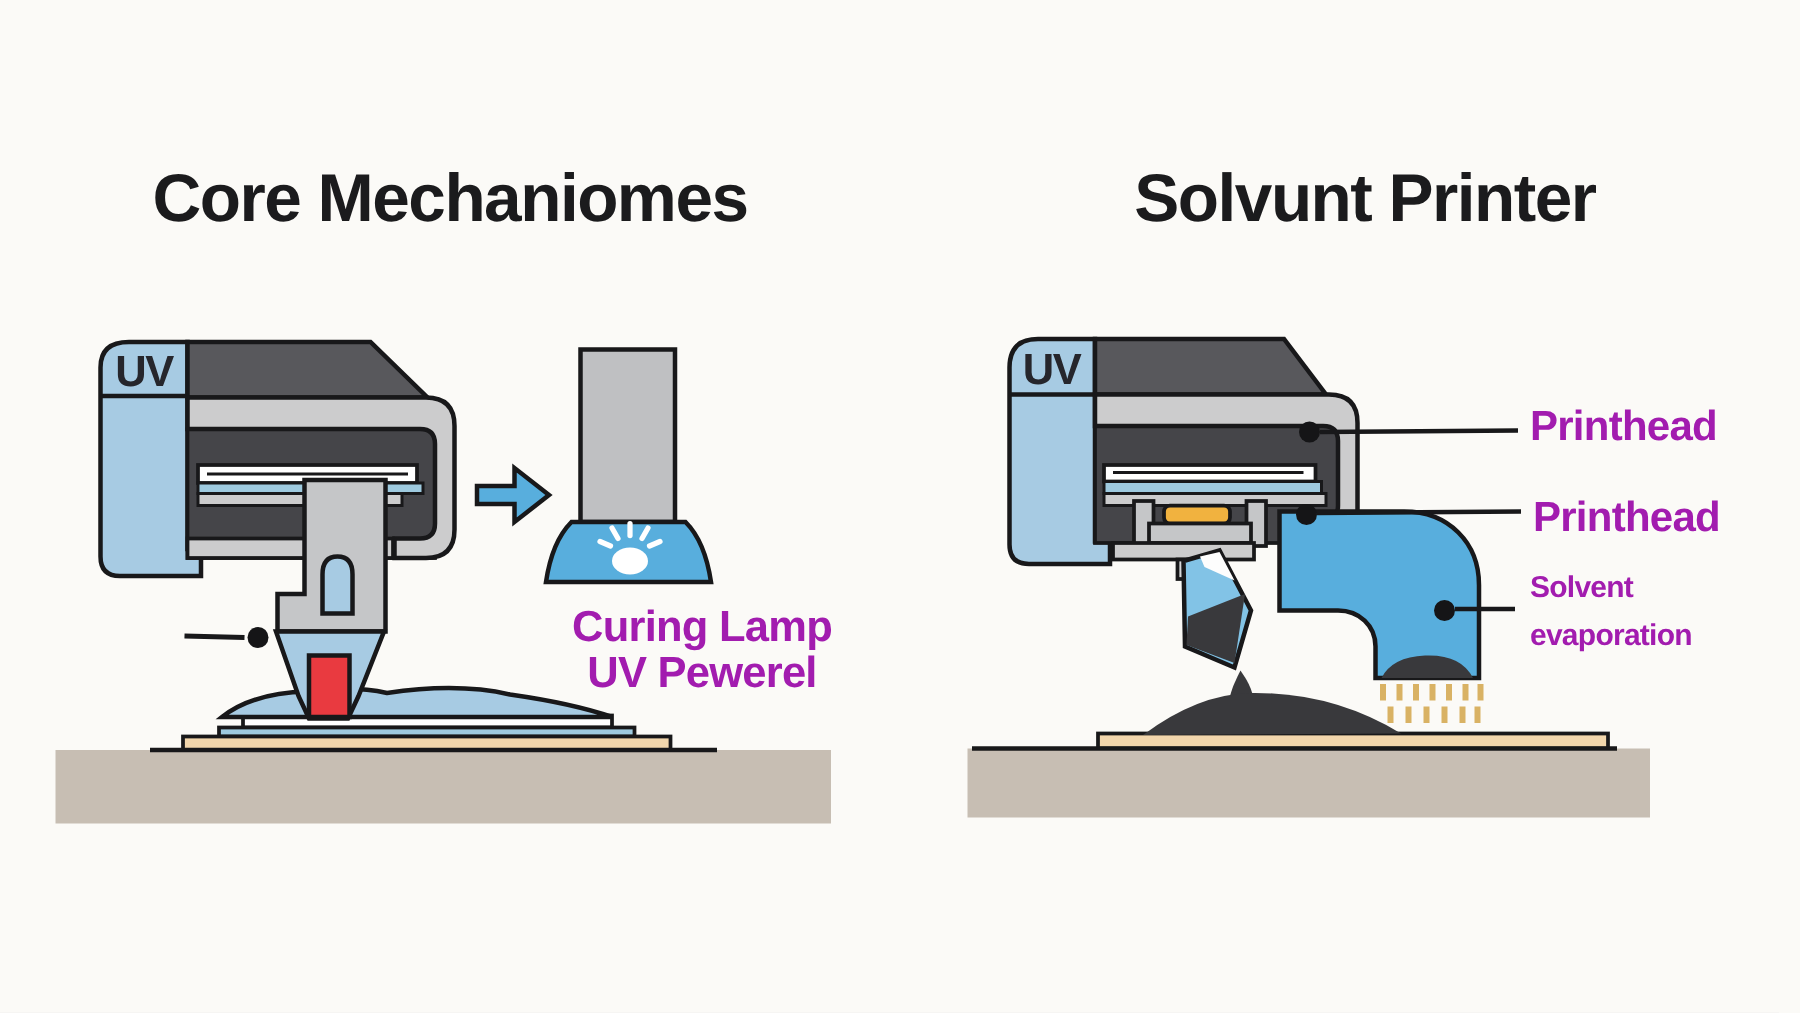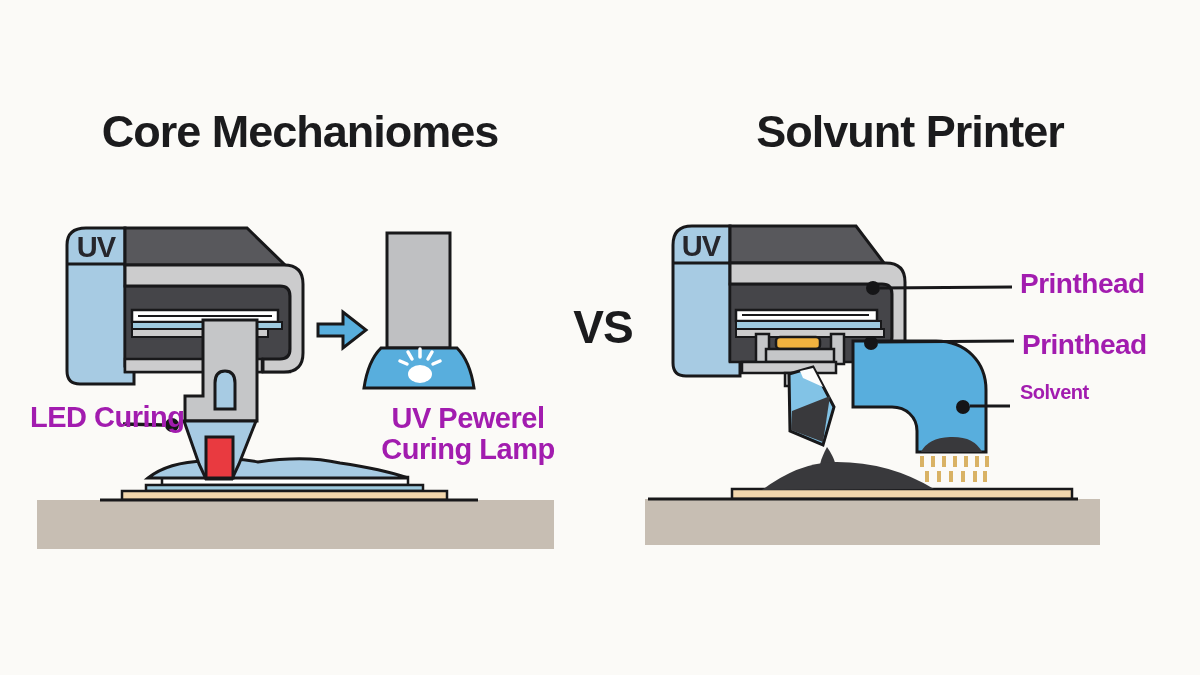--- a/index.html
+++ b/index.html
@@ -166,34 +166,33 @@
         <circle cx="871" cy="343" r="7" fill="#151517" stroke="none"></circle>
         <line x1="878" y1="342" x2="1014" y2="341"></line>
         <circle cx="963" cy="407" r="7" fill="#151517" stroke="none"></circle>
         <line x1="970" y1="406" x2="1010" y2="406"></line>
       </g>
     </g>
   </svg>
 
   <div class="title title-left">Core Mechaniomes</div>
   <div class="title title-right">Solvunt Printer</div>
-  <div class="vs">VS</div>
 
   <div class="lbl lbl-led">
-    <div>LED Curing</div>
   </div>
 
   <div class="lbl lbl-lamp">
+    <div>Curing Lamp</div>
     <div>UV Pewerel</div>
-    <div>Curing Lamp</div>
   </div>
 
   <div class="lbl lbl-printhead">Printhead</div>
 
   <div class="lbl lbl-heating">
     <div>Printhead</div>
   </div>
 
   <div class="lbl lbl-solvent">
     <div>Solvent</div>
+    <div>evaporation</div>
   </div>
 
 </div>
 
 </body></html>

